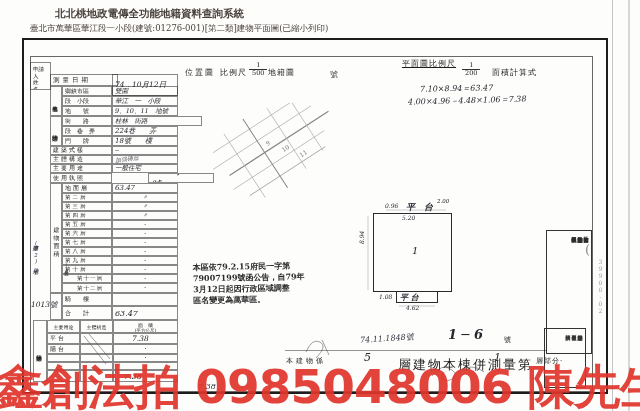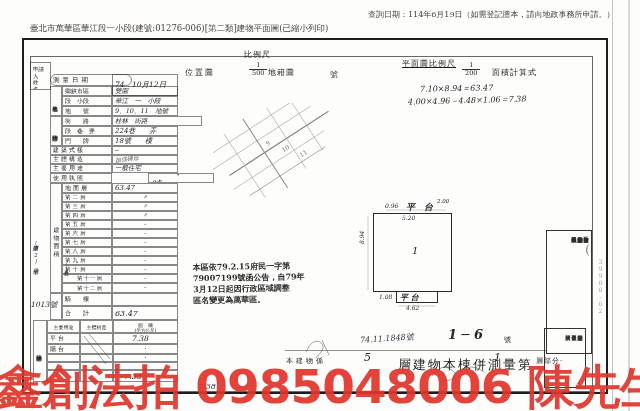--- a/index.html
+++ b/index.html
@@ -14,50 +14,50 @@
   .frac .den{border-top:1px solid #333;padding:0 3px;}
   .stampline{display:block;}
   .center{justify-content:center;}
   svg{display:block;}
 </style>
 </head>
 <body>
 
 <div class="page">
 
-  <div class="abs" style="left:368px;top:9px;font-size:8px;color:#473f39;">查詢日期：114年6月19日（如需登記謄本，請向地政事務所申請。）</div>
-  <div class="abs" style="left:30px;top:23px;font-size:8.5px;color:#473f39;">臺北市萬華區華江段一小段(建號:01276-006)[第二類]建物平面圖(已縮小列印)</div>
+  <div class="abs" style="left:55px;top:7px;font-size:10.5px;font-weight:bold;color:#473f39;">北北桃地政電傳全功能地籍資料查詢系統</div>
+  <div class="abs" style="left:30px;top:23px;font-size:8.5px;color:#473f39;">臺北市萬華區華江段一小段(建號:01276-001)[第二類]建物平面圖(已縮小列印)</div>
 
   <div class="abs" style="left:22px;top:38px;width:586px;height:356px;border:2px solid #1d1d1d;box-sizing:border-box;"></div>
   <div class="abs" style="left:30px;top:56px;width:563px;height:336px;border:1px solid rgba(40,40,40,.7);box-sizing:border-box;"></div>
 
 
   <div class="abs" style="left:185px;top:67px;font-size:8px;letter-spacing:2px;">位置圖</div>
-  <div class="abs" style="left:220px;top:49px;font-size:8px;letter-spacing:1px;margin-left:24px;">比例尺</div>
+  <div class="abs" style="left:220px;top:67px;font-size:8px;letter-spacing:1px;">比例尺</div>
   <div class="abs frac" style="left:249px;top:62px;font-size:6.5px;">
     <span>1</span>
     <span class="den">500</span>
   </div>
   <div class="abs" style="left:268px;top:67px;font-size:8px;letter-spacing:1px;">地籍圖</div>
   <div class="abs" style="left:330px;top:69px;font-size:8px;color:#3a3a3a;">號</div>
   <div class="abs" style="left:402px;top:58px;font-size:8px;letter-spacing:1px;text-decoration:underline;">平面圖比例尺</div>
   <div class="abs frac" style="left:462px;top:62px;font-size:6.5px;">
     <span>1</span>
     <span class="den">200</span>
   </div>
   <div class="abs" style="left:492px;top:67px;font-size:8px;letter-spacing:1px;">面積計算式</div>
   <div class="abs hw" style="left:420px;top:83px;font-size:8px;transform:rotate(-1deg);">7.10×8.94＝63.47</div>
   <div class="abs hw" style="left:408px;top:95px;font-size:8px;transform:rotate(-1.5deg);">4.00×4.96－4.48×1.06＝7.38</div>
 
   <div class="cell" style="left:30px;top:62px;width:21px;height:28px;font-size:5.5px;line-height:6.5px;display:block;padding-top:3px;">
     <span class="stampline">申請人</span>
     <span class="stampline">姓　名</span>
   </div>
 
-  <div class="cell" style="left:50px;top:74px;width:82px;height:12px;font-size:6.5px;letter-spacing:3px;border-radius:6px;">測量日期</div>
+  <div class="cell" style="left:50px;top:74px;width:68px;height:12px;font-size:6.5px;letter-spacing:3px;">測量日期</div>
   <div class="cell hw" style="left:112px;top:74px;width:66px;height:22px;font-size:7.5px;">74．10月12日</div>
 
   <div class="cell vt center" style="left:50px;top:86px;width:12px;height:30px;font-size:5.5px;">基地坐落</div>
   <div class="cell" style="left:62px;top:86px;width:50px;height:10px;font-size:6px;">鄉鎮市區</div>
   <div class="cell hw" style="left:112px;top:86px;width:66px;height:10px;font-size:6.5px;">雙園</div>
   <div class="cell" style="left:62px;top:96px;width:50px;height:10px;font-size:6px;">段　小段</div>
   <div class="cell hw" style="left:112px;top:96px;width:66px;height:10px;font-size:6.5px;">華江　一　小段</div>
   <div class="cell" style="left:62px;top:106px;width:50px;height:10px;font-size:6px;">地　　號</div>
   <div class="cell hw" style="left:112px;top:106px;width:66px;height:10px;font-size:6.5px;">9、10、11　地號</div>
 

